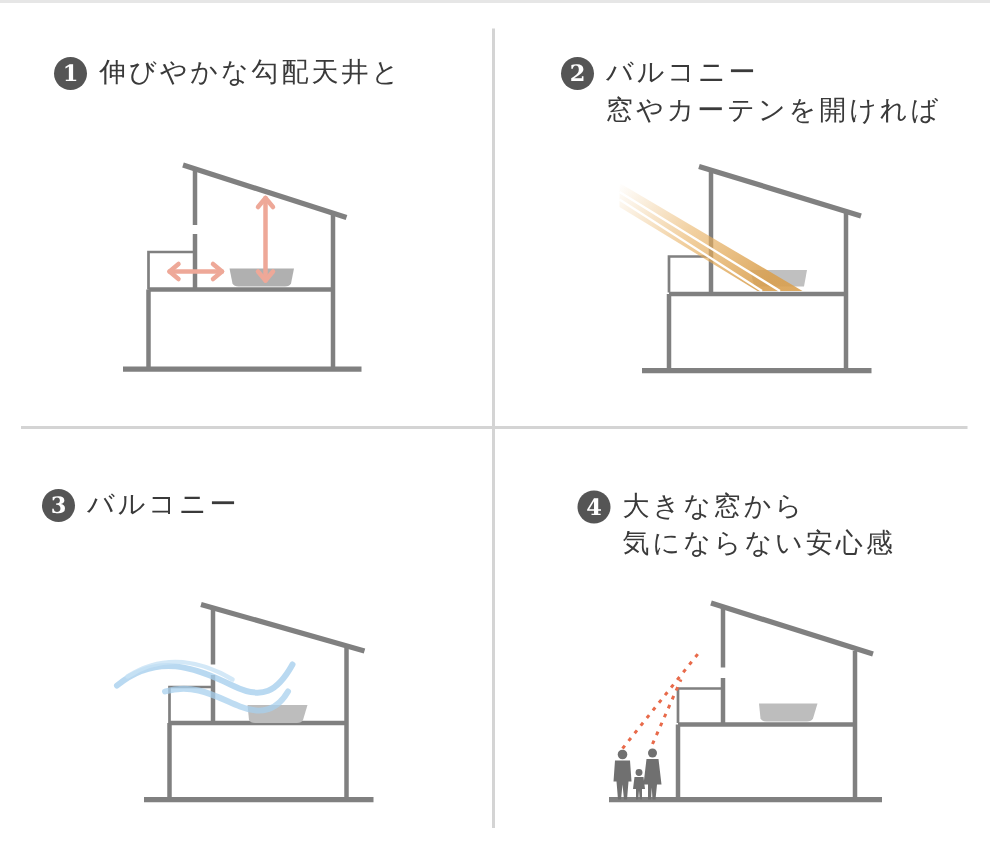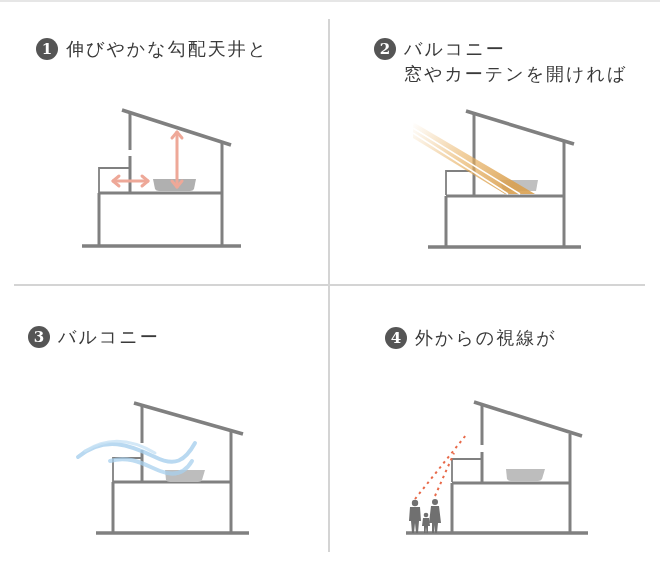--- a/index.html
+++ b/index.html
@@ -112,21 +112,22 @@
       <path d="M85,166 C110,150 135,156 155,168" stroke="#c8e2f5" stroke-width="3" opacity="0.8"></path>
       <path d="M110,176 C130,170 145,180 160,186 C175,192 185,188 192,176" stroke="#a8d0ee" stroke-width="4" opacity="0.75"></path>
     </g>
   </svg>
 </section>
 
 <section class="panel" style="left:330px;top:285px;">
   <div class="panel-heading" style="left:55px;top:40px;">
     <span class="badge">4</span>
     <div class="title-lines">
-      <span class="title-line">外からの視線が</span>
+      <span class="title-line">大きな窓から</span>
+      <span class="title-line">気にならない安心感</span>
     </div>
   </div>
   <svg class="illus" width="330" height="285">
     <g stroke="#808080" fill="none">
       <line x1="144" y1="117" x2="252" y2="151" stroke-width="3.5"></line>
       <line x1="152" y1="119" x2="152" y2="160" stroke-width="3"></line>
       <line x1="152" y1="167" x2="152" y2="197" stroke-width="3"></line>
       <polyline points="122,197 122,174 152,174" stroke-width="1.8"></polyline>
       <line x1="122" y1="198" x2="241" y2="198" stroke-width="3"></line>
       <line x1="240" y1="149" x2="240" y2="248" stroke-width="3"></line>

